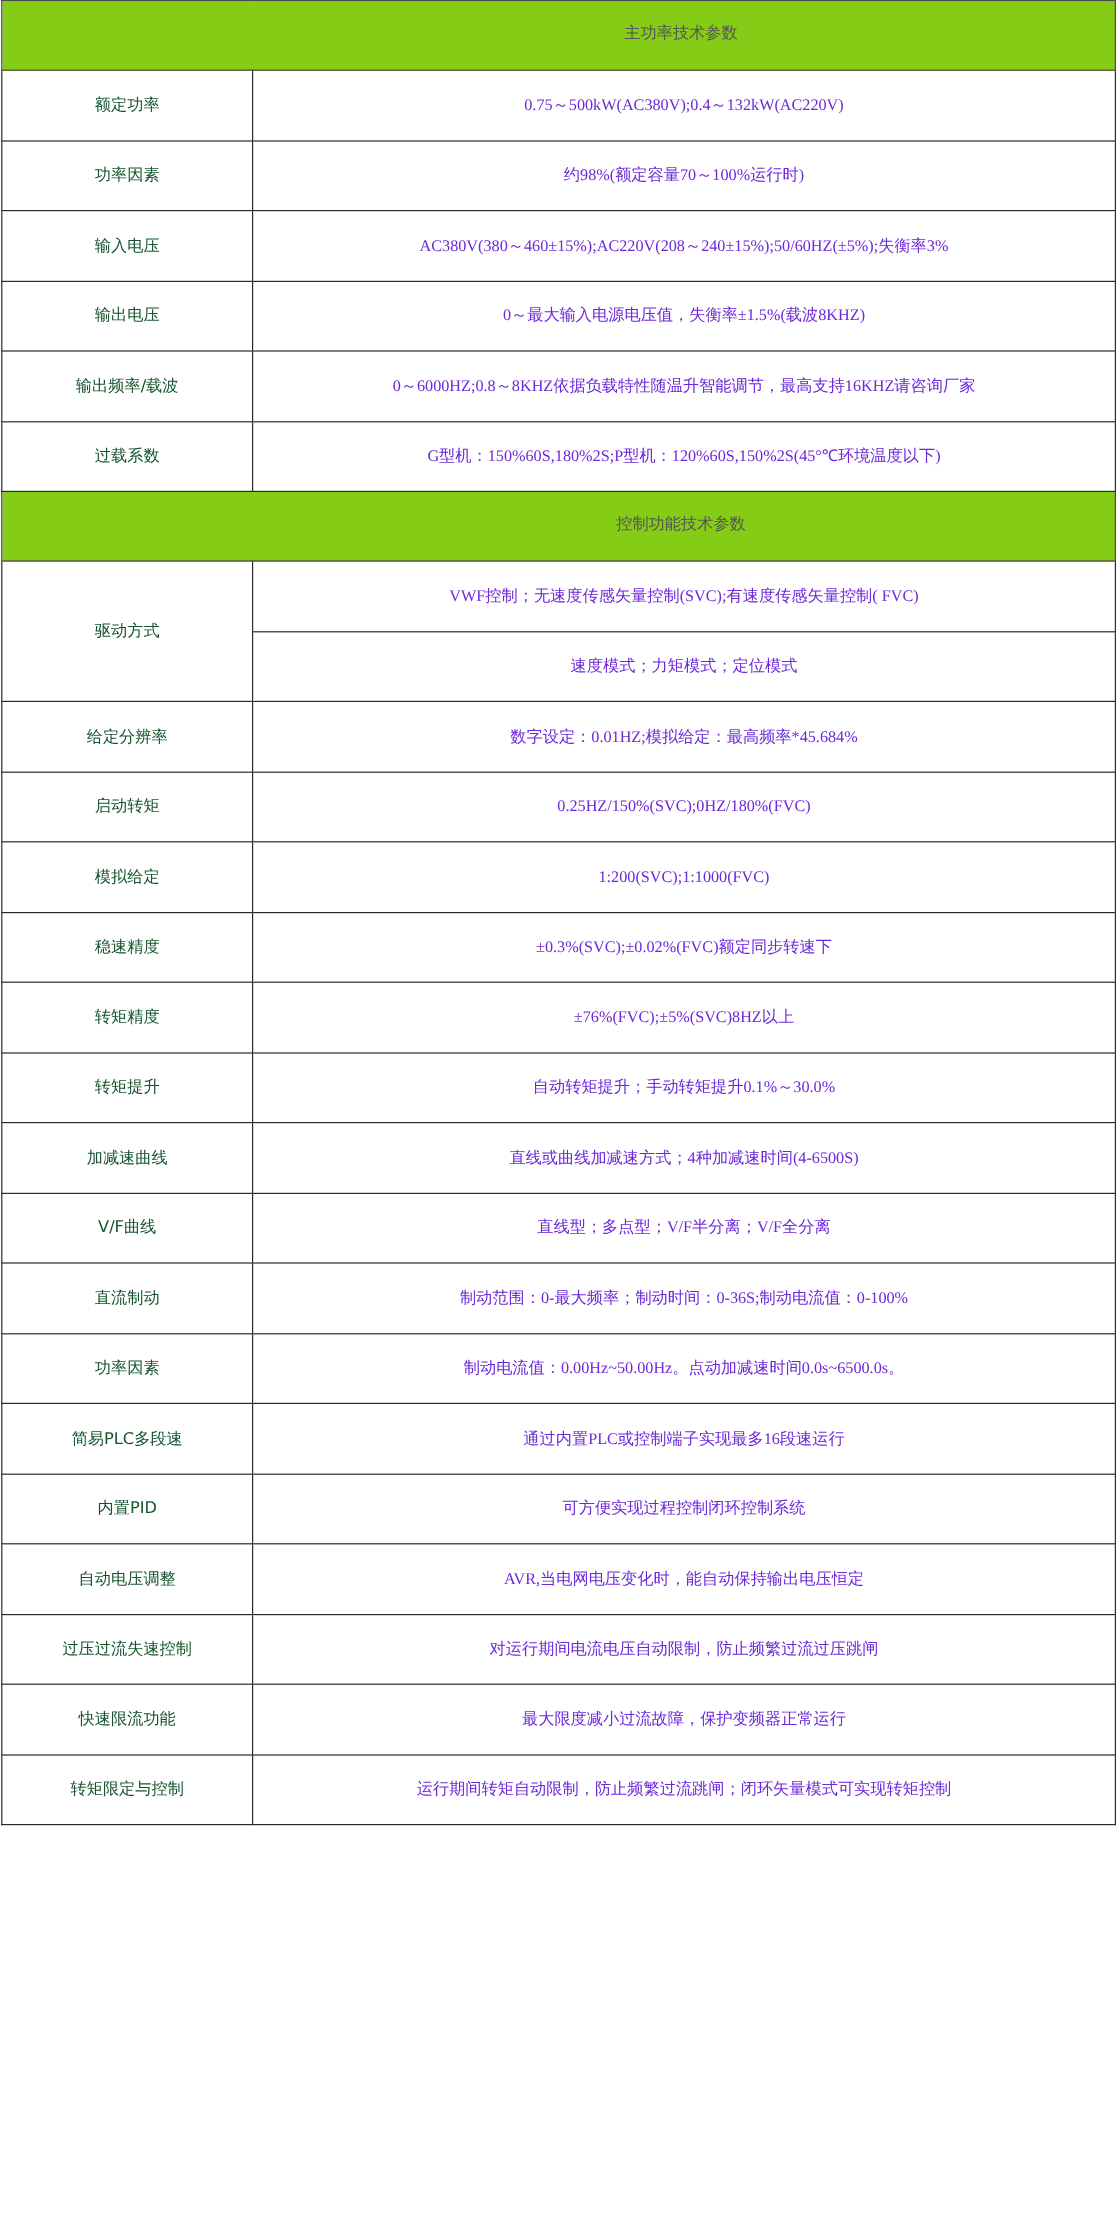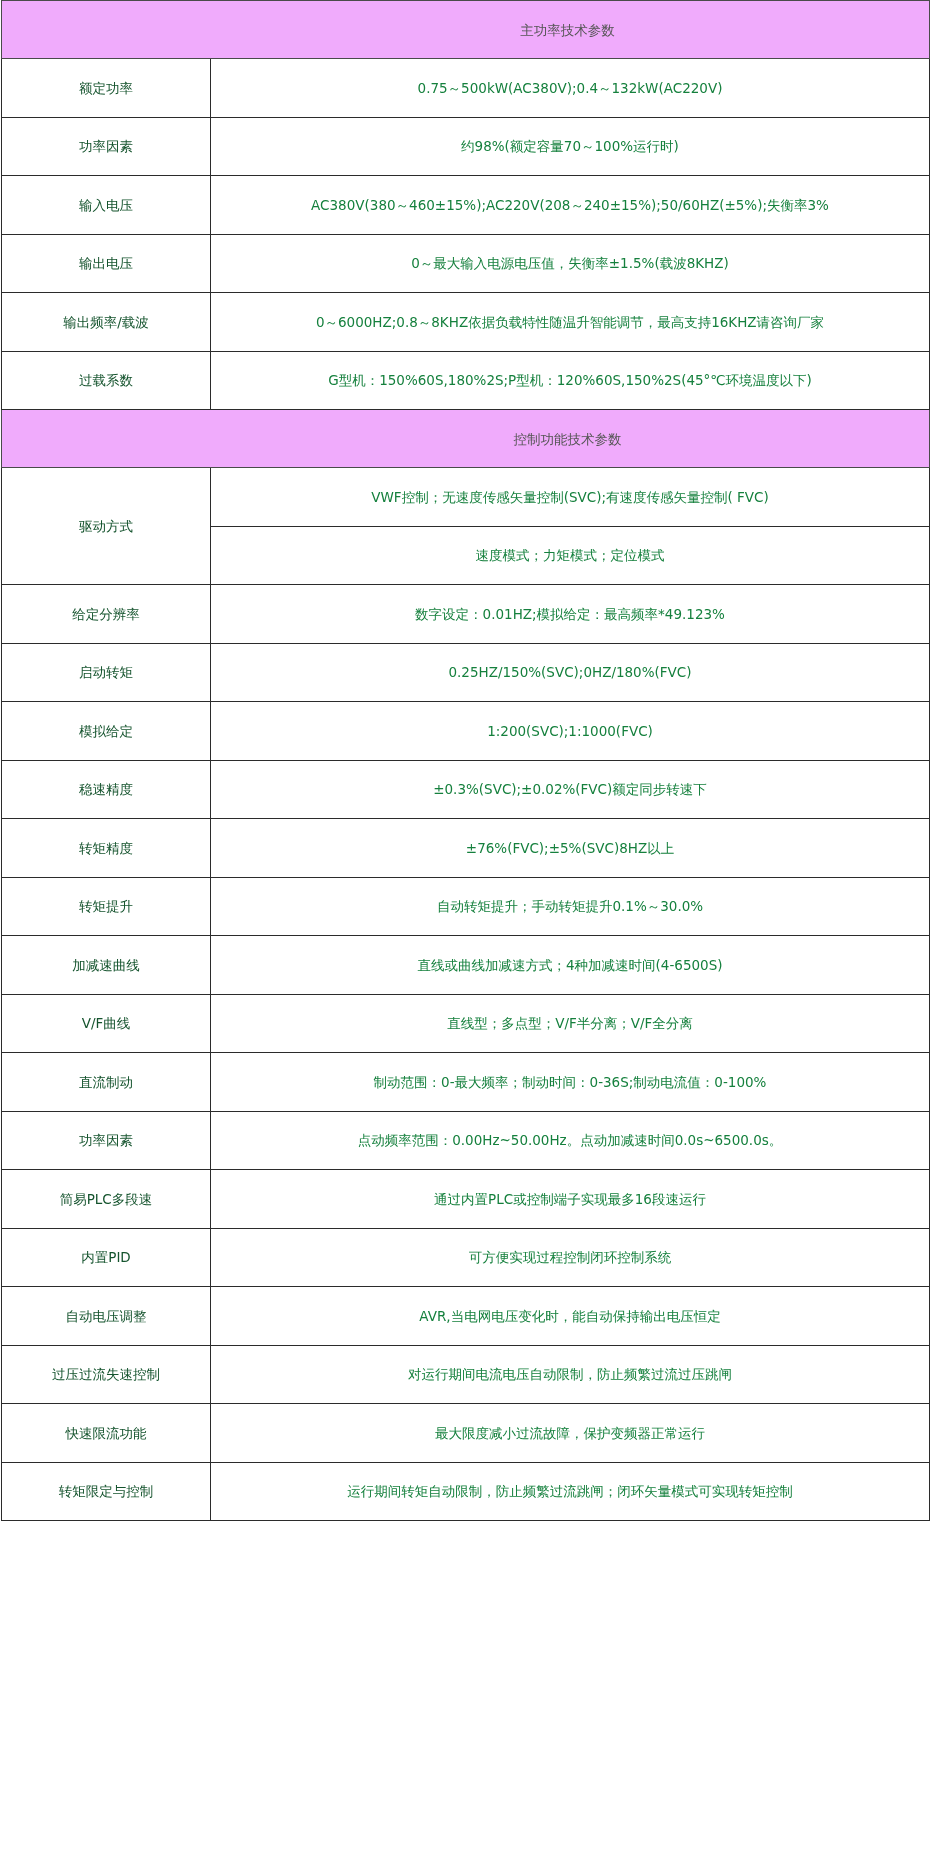--- a/index.html
+++ b/index.html
@@ -16,28 +16,29 @@
     border: 1.5px solid #2b2b2b;
     text-align: center;
     vertical-align: middle;
     padding: 0 8px;
     height: 57.5px;
     line-height: 18px;
   }
   .spec-table col.label-col { width: 209px; }
   .spec-table col.value-col { width: 719px; }
   .section-row td {
-    background: #f0abfc;
+    background: #84cc16;
     border-color: #4a4a4a;
     color: #555555;
     height: 57px;
+    font-family: Liberation Mono, monospace;
   }
   .section-row td .section-title { position: relative; left: 102px; }
   .label-cell { color: #14532d; }
-  .value-cell { color: #15803d; }
+  .value-cell { color: #6d28d9; font-family: Liberation Serif, serif; }
 </style>
 </head>
 <body>
 
 <table class="spec-table">
   <colgroup>
     <col class="label-col">
     <col class="value-col">
   </colgroup>
   <tbody id="spec-body">
@@ -75,21 +76,21 @@
     </tr>
     <tr>
       <td class="label-cell" rowspan="2">驱动方式</td>
       <td class="value-cell">VWF控制；无速度传感矢量控制(SVC);有速度传感矢量控制( FVC)</td>
     </tr>
     <tr>
       <td class="value-cell">速度模式；力矩模式；定位模式</td>
     </tr>
     <tr>
       <td class="label-cell">给定分辨率</td>
-      <td class="value-cell">数字设定：0.01HZ;模拟给定：最高频率*49.123%</td>
+      <td class="value-cell">数字设定：0.01HZ;模拟给定：最高频率*45.684%</td>
     </tr>
     <tr>
       <td class="label-cell">启动转矩</td>
       <td class="value-cell">0.25HZ/150%(SVC);0HZ/180%(FVC)</td>
     </tr>
     <tr>
       <td class="label-cell">模拟给定</td>
       <td class="value-cell">1:200(SVC);1:1000(FVC)</td>
     </tr>
     <tr>
@@ -111,21 +112,21 @@
     <tr>
       <td class="label-cell">V/F曲线</td>
       <td class="value-cell">直线型；多点型；V/F半分离；V/F全分离</td>
     </tr>
     <tr>
       <td class="label-cell">直流制动</td>
       <td class="value-cell">制动范围：0-最大频率；制动时间：0-36S;制动电流值：0-100%</td>
     </tr>
     <tr>
       <td class="label-cell">功率因素</td>
-      <td class="value-cell">点动频率范围：0.00Hz~50.00Hz。点动加减速时间0.0s~6500.0s。</td>
+      <td class="value-cell">制动电流值：0.00Hz~50.00Hz。点动加减速时间0.0s~6500.0s。</td>
     </tr>
     <tr>
       <td class="label-cell">简易PLC多段速</td>
       <td class="value-cell">通过内置PLC或控制端子实现最多16段速运行</td>
     </tr>
     <tr>
       <td class="label-cell">内置PID</td>
       <td class="value-cell">可方便实现过程控制闭环控制系统</td>
     </tr>
     <tr>

